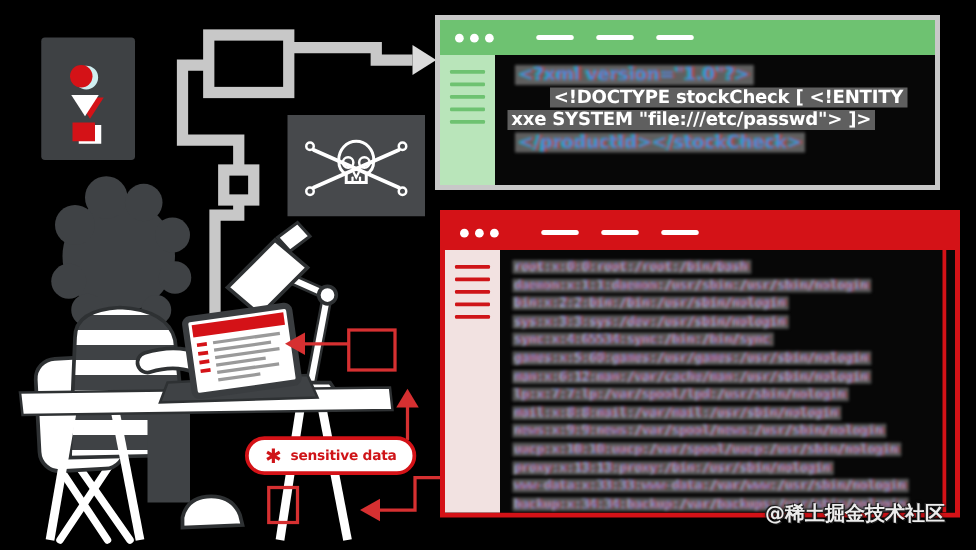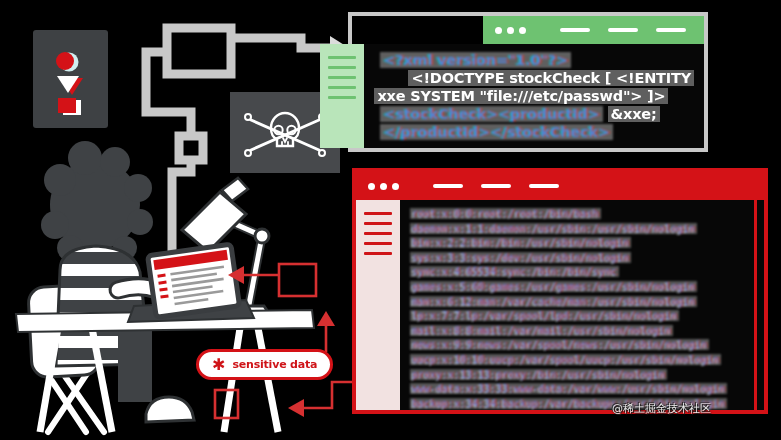--- a/index.html
+++ b/index.html
@@ -2,21 +2,21 @@
 <html><head>
 <meta charset="utf-8">
 <style>
   html,body{margin:0;padding:0;background:#000;}
   #canvas{position:relative;width:781px;height:440px;background:#000;overflow:hidden;
           font-family:"DejaVu Sans","Liberation Sans",sans-serif;}
   #illustration{position:absolute;left:0;top:0;z-index:1;}
 
   
   .window{position:absolute;box-sizing:border-box;display:flex;flex-direction:column;z-index:2;}
-  #payload-window{left:348px;top:12px;width:360px;height:140px;border:4px solid #c8c8c8;align-items:flex-end;}
+  #payload-window{left:348px;top:12px;width:404px;height:140px;border:4px solid #c8c8c8;}
   #result-window{left:352px;top:168px;width:416px;height:246px;border:4px solid #d41217;}
   .titlebar{display:flex;align-items:center;flex:0 0 auto;height:28px;padding-left:12px;}
   #payload-window .titlebar{background:#6ec271;}
   #result-window .titlebar{background:#d41217;}
   .dots{display:flex;gap:5px;margin-right:34px;}
   .dot{width:7px;height:7px;border-radius:50%;background:#fff;}
   .menu-dash{width:30px;height:4px;border-radius:2px;background:#fff;margin-right:18px;}
   .window-body{display:flex;flex:1 1 auto;min-height:0;}
   .sidebar{flex:0 0 44px;padding-top:12px;display:flex;flex-direction:column;align-items:center;gap:7px;}
   #payload-window .sidebar{background:#b9e5ba;}
@@ -40,21 +40,21 @@
   .accent-vline{position:absolute;right:7px;top:0;bottom:0;width:3px;background:#d41217;}
 
   
   #sensitive-pill{position:absolute;left:196px;top:349px;height:31px;z-index:4;
     display:flex;align-items:center;gap:7px;padding:0 13px;background:#fff;
     border:3px solid #d41217;border-radius:17px;box-sizing:border-box;}
   #sensitive-pill .star{color:#cf1418;font-size:16px;line-height:1;}
   #sensitive-pill .txt{color:#cf1418;font-size:11px;font-weight:bold;letter-spacing:-0.2px;}
 
   
-  #watermark{position:absolute;left:612px;top:401px;z-index:5;font-size:11px;font-weight:normal;
+  #watermark{position:absolute;left:612px;top:401px;z-index:5;font-size:16px;font-weight:bold;
     color:rgba(255,255,255,.92);
     text-shadow:0 0 3px #000,1px 1px 0 #2a2a2a,-1px -1px 0 #2a2a2a;}
 </style>
 </head>
 <body>
 
 <div id="canvas">
 
   <svg id="illustration" width="781" height="440" viewBox="0 0 781 440">
     <defs>
@@ -209,21 +209,20 @@
         <div class="side-dash"></div>
           <div class="side-dash"></div>
           <div class="side-dash"></div>
         <div class="side-dash"></div>
           <div class="side-dash"></div>
       </div>
       <div class="code-area">
         <div class="xmlline glitch-code ind1"><span>&lt;?xml version="1.0"?&gt;</span></div>
         <div class="xmlline clear-code ind2"><span>&lt;!DOCTYPE stockCheck [ &lt;!ENTITY</span></div>
         <div class="xmlline clear-code"><span>xxe SYSTEM "file:///etc/passwd"&gt; ]&gt;</span></div>
-        <div class="xmlline ind1"><span class="glitch-code">&lt;stockCheck&gt;&lt;productId&gt;</span> <span class="clear-code">&amp;xxe;</span></div>
         <div class="xmlline glitch-code ind1"><span>&lt;/productId&gt;&lt;/stockCheck&gt;</span></div>
       </div>
     </div>
   </div>
 
   <div class="window" id="result-window">
     <div class="titlebar">
       <div class="dots">
         <div class="dot"></div>
         <div class="dot"></div>

